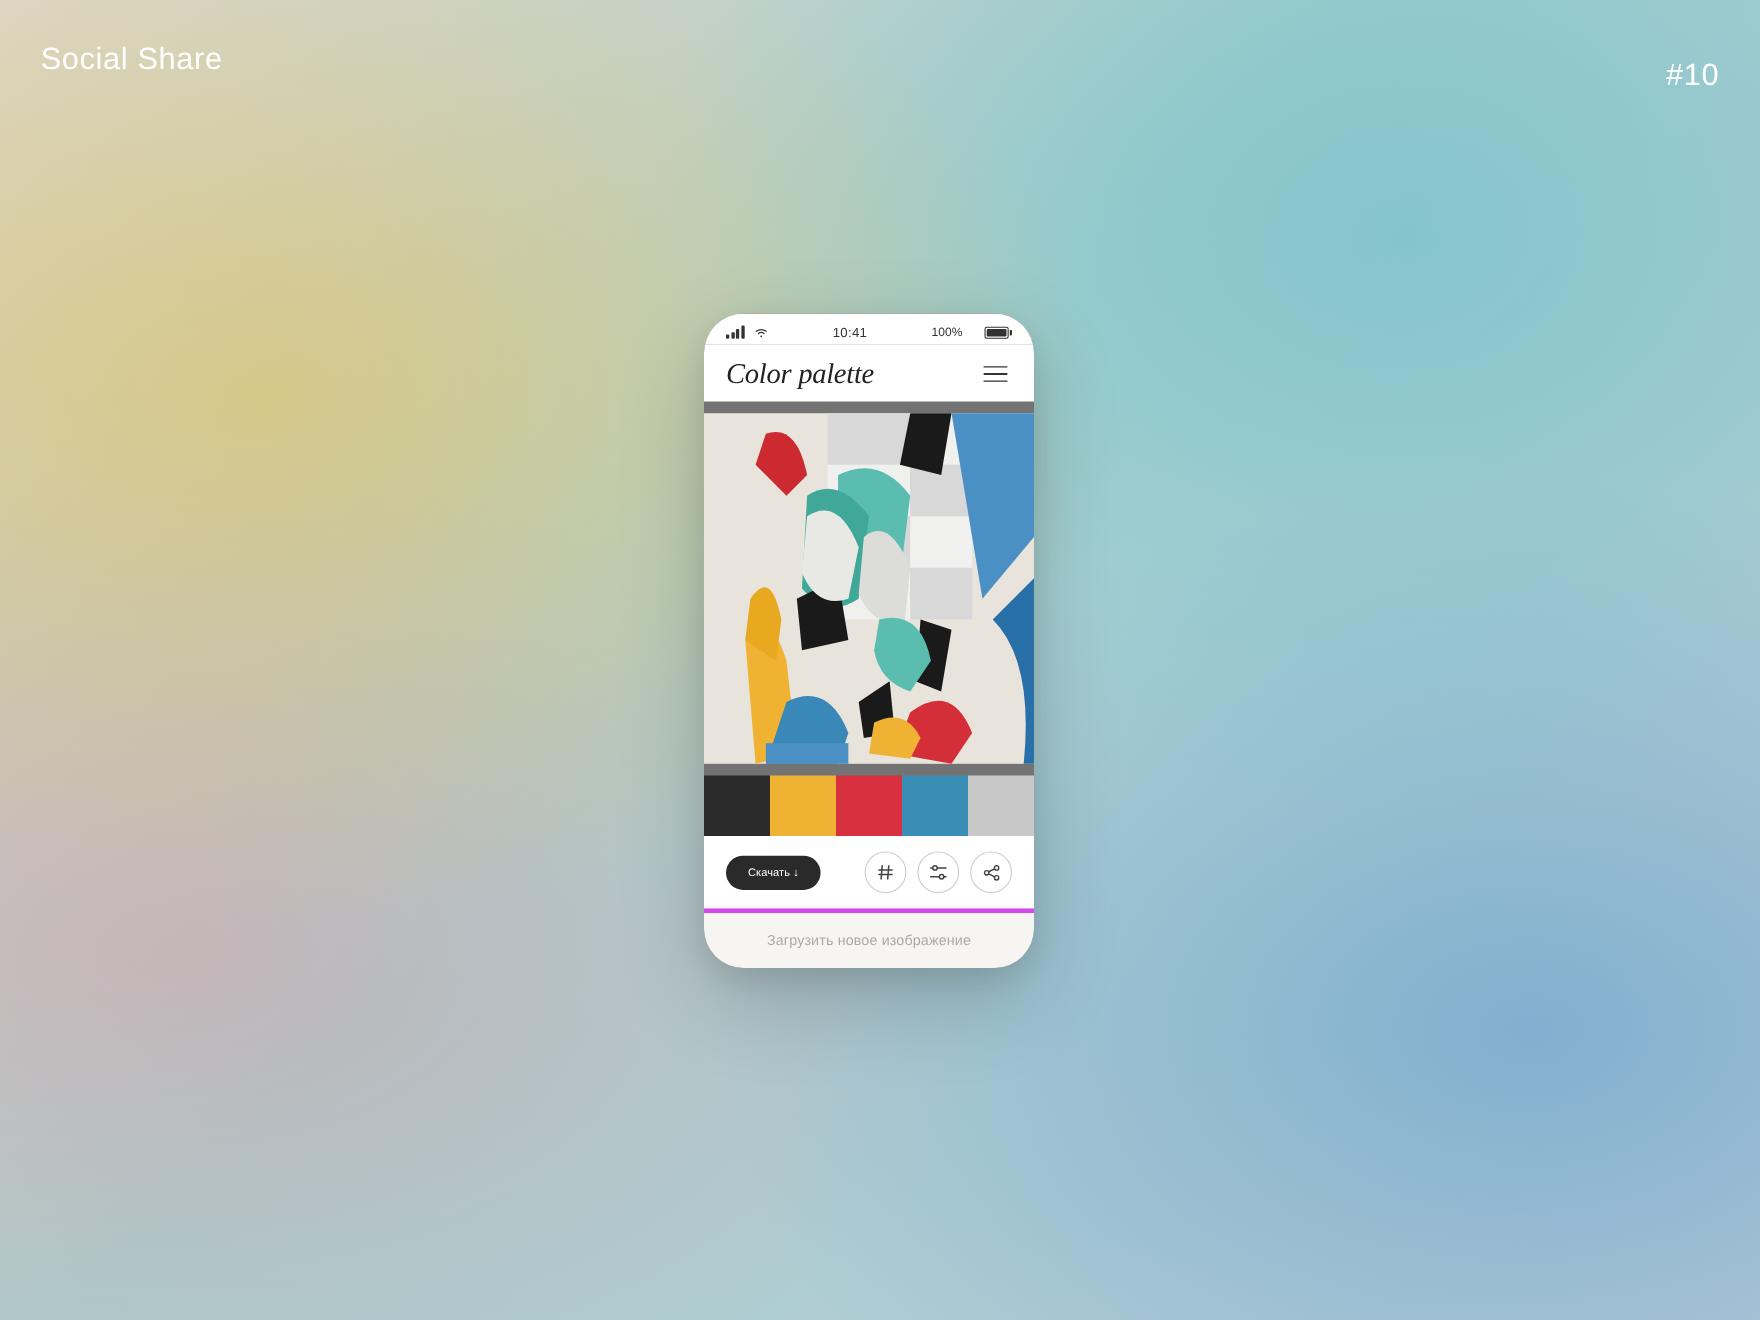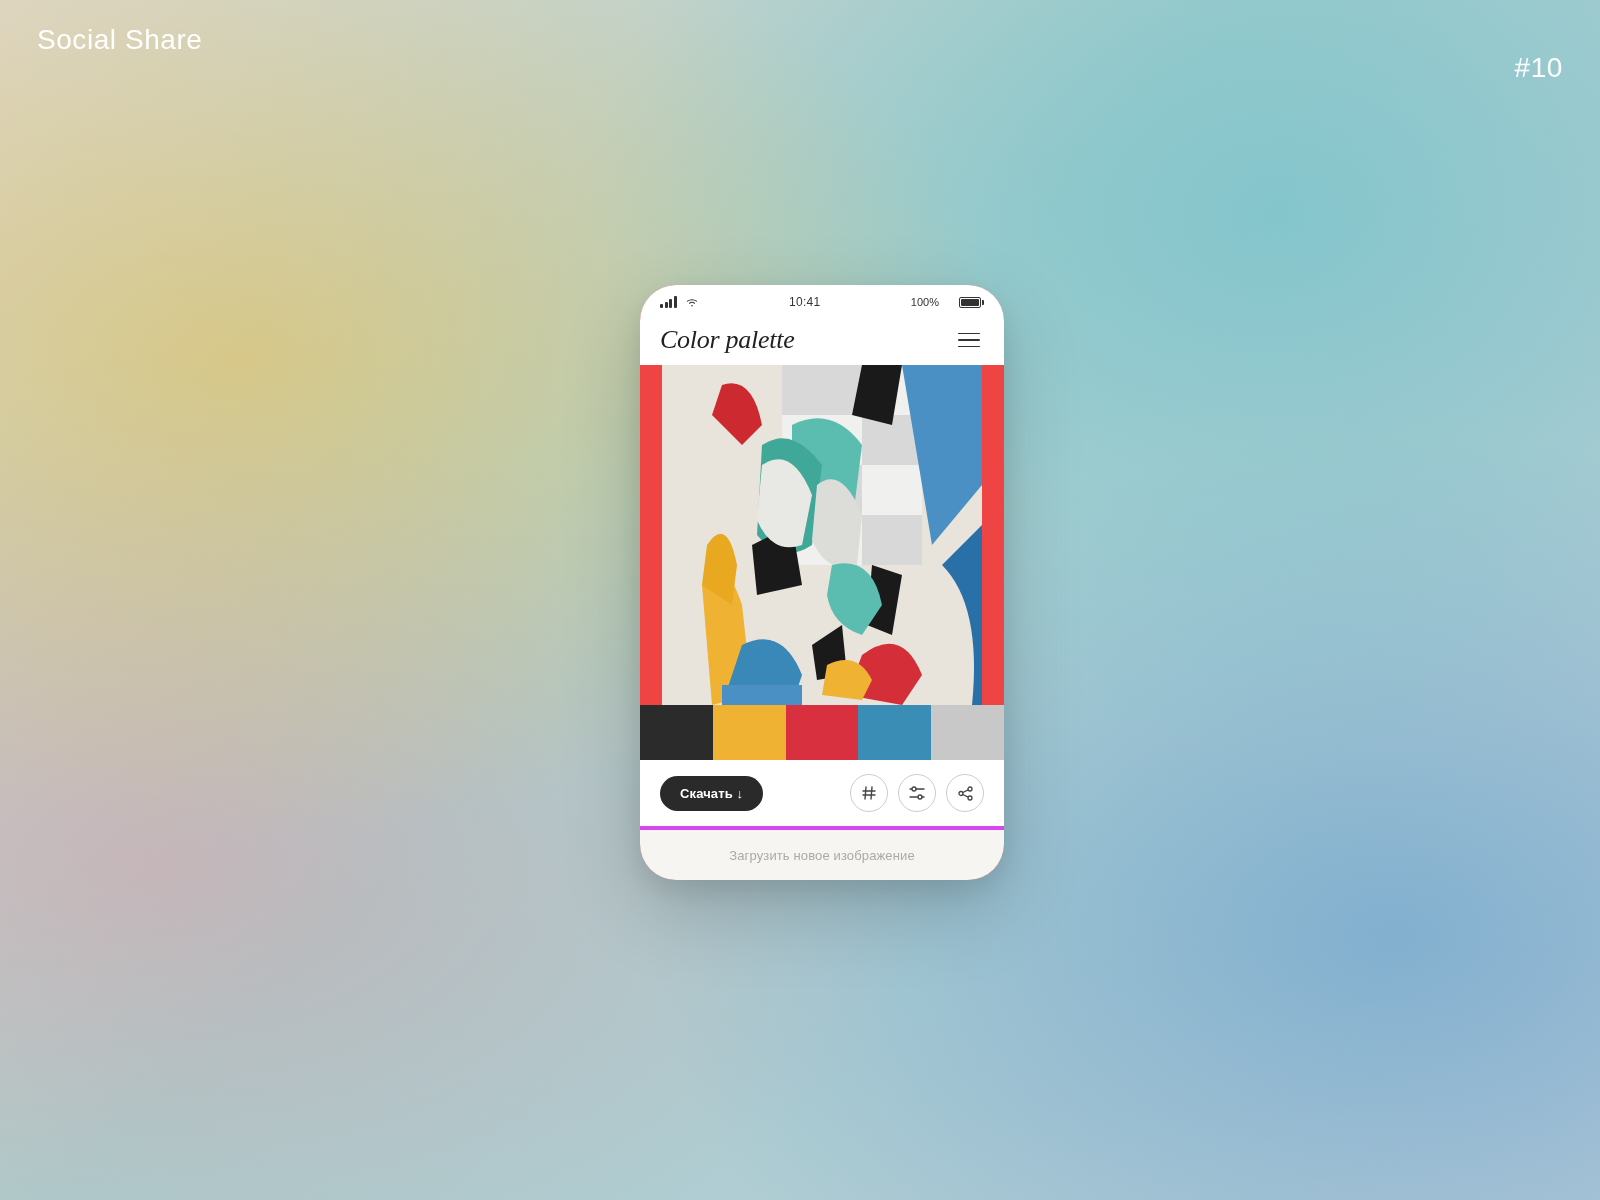--- a/index.html
+++ b/index.html
@@ -33,21 +33,21 @@
         radial-gradient(ellipse at 15% 30%, rgba(230, 190, 80, 0.55) 0%, transparent 40%),
         radial-gradient(ellipse at 80% 18%, rgba(100, 190, 200, 0.55) 0%, transparent 38%),
         radial-gradient(ellipse at 10% 72%, rgba(220, 150, 160, 0.45) 0%, transparent 38%),
         radial-gradient(ellipse at 87% 78%, rgba(70, 140, 200, 0.45) 0%, transparent 38%),
         radial-gradient(ellipse at 50% 50%, rgba(180, 220, 220, 0.3) 0%, transparent 55%),
         linear-gradient(135deg, #ddd8cc 0%, #a8cece 45%, #b8ccd8 100%);
     }
 
     .overlay-label {
       position: absolute;
-      top: 24px;
+      top: 38px;
       left: 37px;
       color: #ffffff;
       font-size: 28px;
       font-weight: 500;
       letter-spacing: 0.02em;
     }
 
     .overlay-number {
       position: absolute;
       top: 52px;
@@ -61,22 +61,22 @@
     .phone-wrapper {
       position: absolute;
       top: 50%;
       left: 50%;
       transform: translate(-50%, -50%);
       width: 320px;
       min-height: 630px;
     }
 
     .phone {
-      width: 364px;
-      background: #ef4444;
+      width: 300px;
+      background: #737373;
       border-radius: 36px;
       overflow: hidden;
       box-shadow: 0 30px 80px rgba(0,0,0,0.18), 0 10px 30px rgba(0,0,0,0.1);
     }
 
     
     .status-bar {
       display: flex;
       justify-content: space-between;
       align-items: center;
@@ -222,27 +222,26 @@
       padding: 14px 20px;
       background: #fff;
     }
 
     .download-btn {
       background: #2a2a2a;
       color: #fff;
       border: none;
       border-radius: 24px;
       padding: 10px 20px;
-      font-size: 13px;
+      font-size: 10px;
       cursor: pointer;
       display: flex;
       align-items: center;
       gap: 6px;
       letter-spacing: 0.01em;
-      font-weight: bold;
     }
 
     .icon-buttons {
       display: flex;
       gap: 10px;
     }
 
     .icon-btn {
       width: 38px;
       height: 38px;

